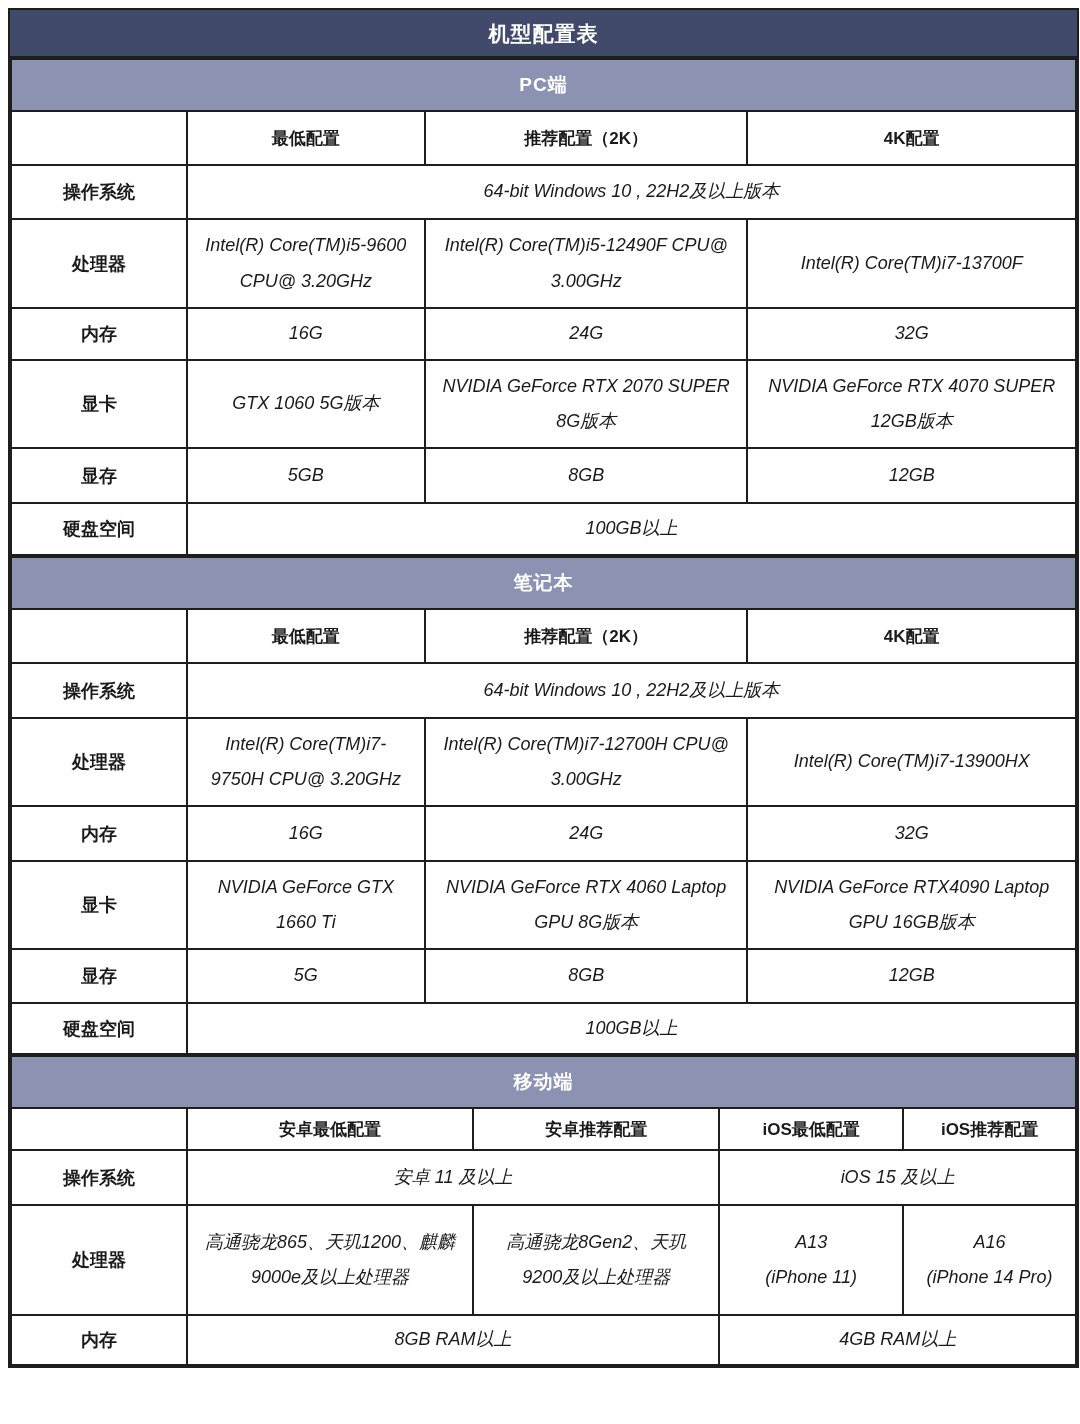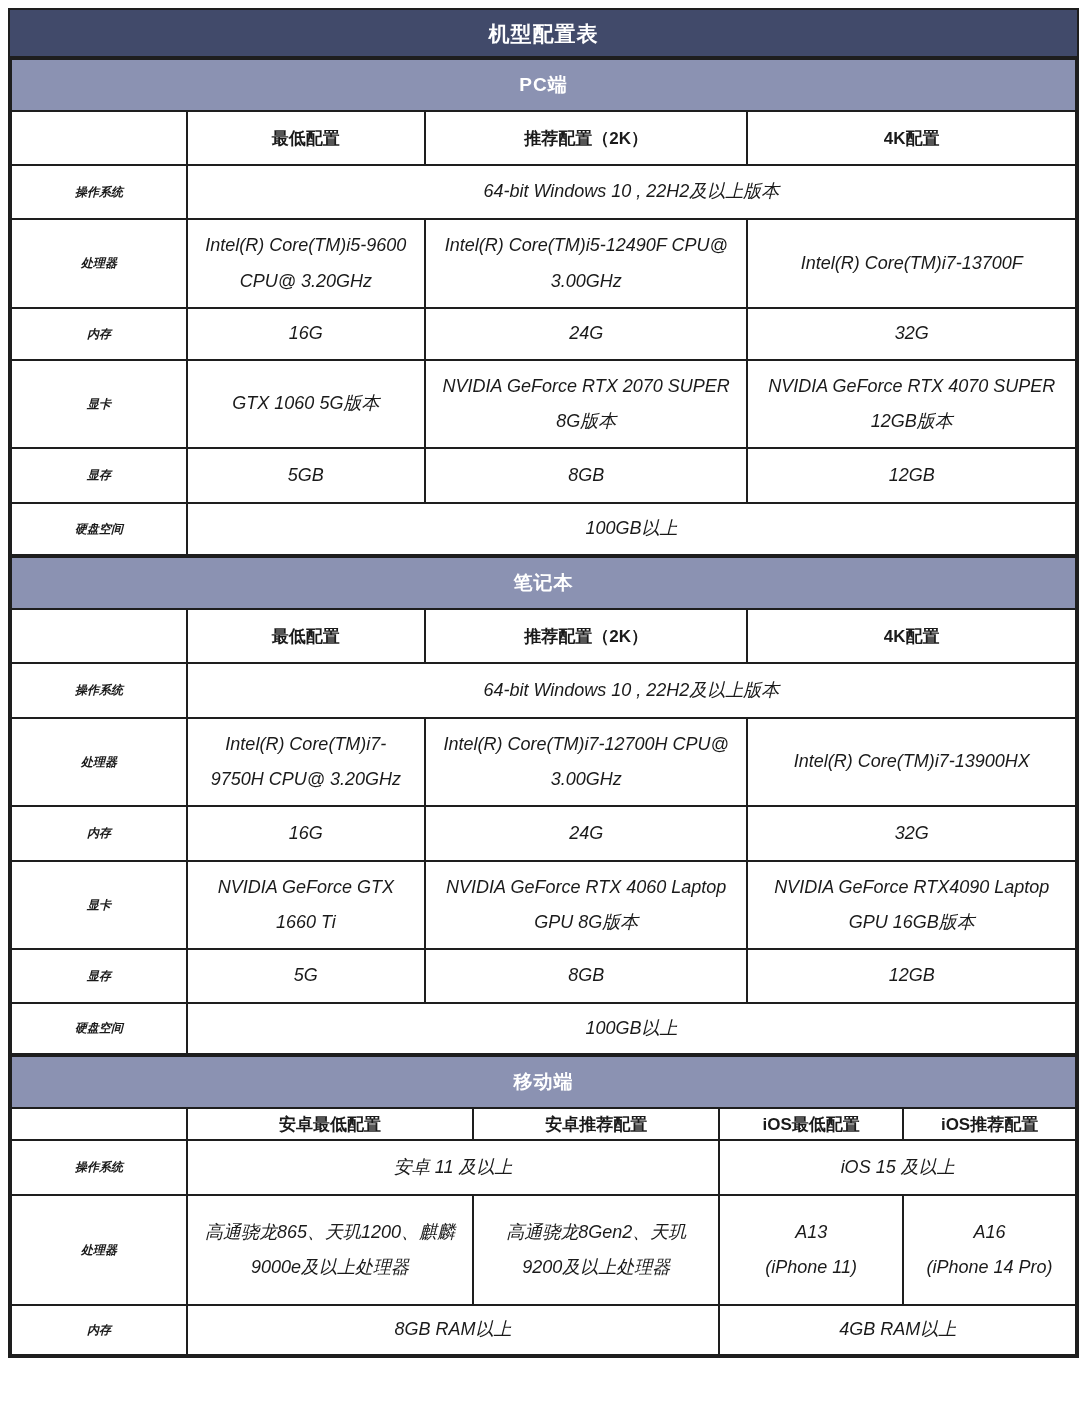--- a/index.html
+++ b/index.html
@@ -37,21 +37,21 @@
   }
   th.band{
     border-top:none;
     background:var(--band_bg);
     color:#ffffff;
     font-size:19px;
     font-weight:bold;
     height:52px;
     letter-spacing:1px;
   }
-  td.label{font-weight:bold;font-size:12px;font-style:italic;}
+  td.label{font-weight:bold;font-size:18px;}
   td.head{font-weight:bold;font-size:17px;}
   td.val{font-size:18px;white-space:pre-line;line-height:1.95;font-style:italic;}
   td.thick-top{border-top:5px solid #0E0E0E;margin-left:32px;}
   
   col.c-label{width:175px;}
   col.c-min{width:237px;}
   col.c-rec{width:321px;}
   col.c-4k{width:327px;}
   
   col.m-label{width:175px;}
@@ -186,21 +186,21 @@
           <col class="m-label">
           <col class="m-amin">
           <col class="m-arec">
           <col class="m-imin">
           <col class="m-irec">
         </colgroup>
       <tbody>
           <tr>
             <th class="band" colspan="5">移动端</th>
           </tr>
-      <tr style="height:32px">
+      <tr style="height:42px">
         <td class="label"></td>
         <td class="head">安卓最低配置</td>
         <td class="head">安卓推荐配置</td>
         <td class="head">iOS最低配置</td>
         <td class="head">iOS推荐配置</td>
       </tr>
       <tr style="height:55px">
         <td class="label">操作系统</td>
         <td class="val" colspan="2">安卓 11 及以上</td>
         <td class="val" colspan="2">iOS 15 及以上</td>

